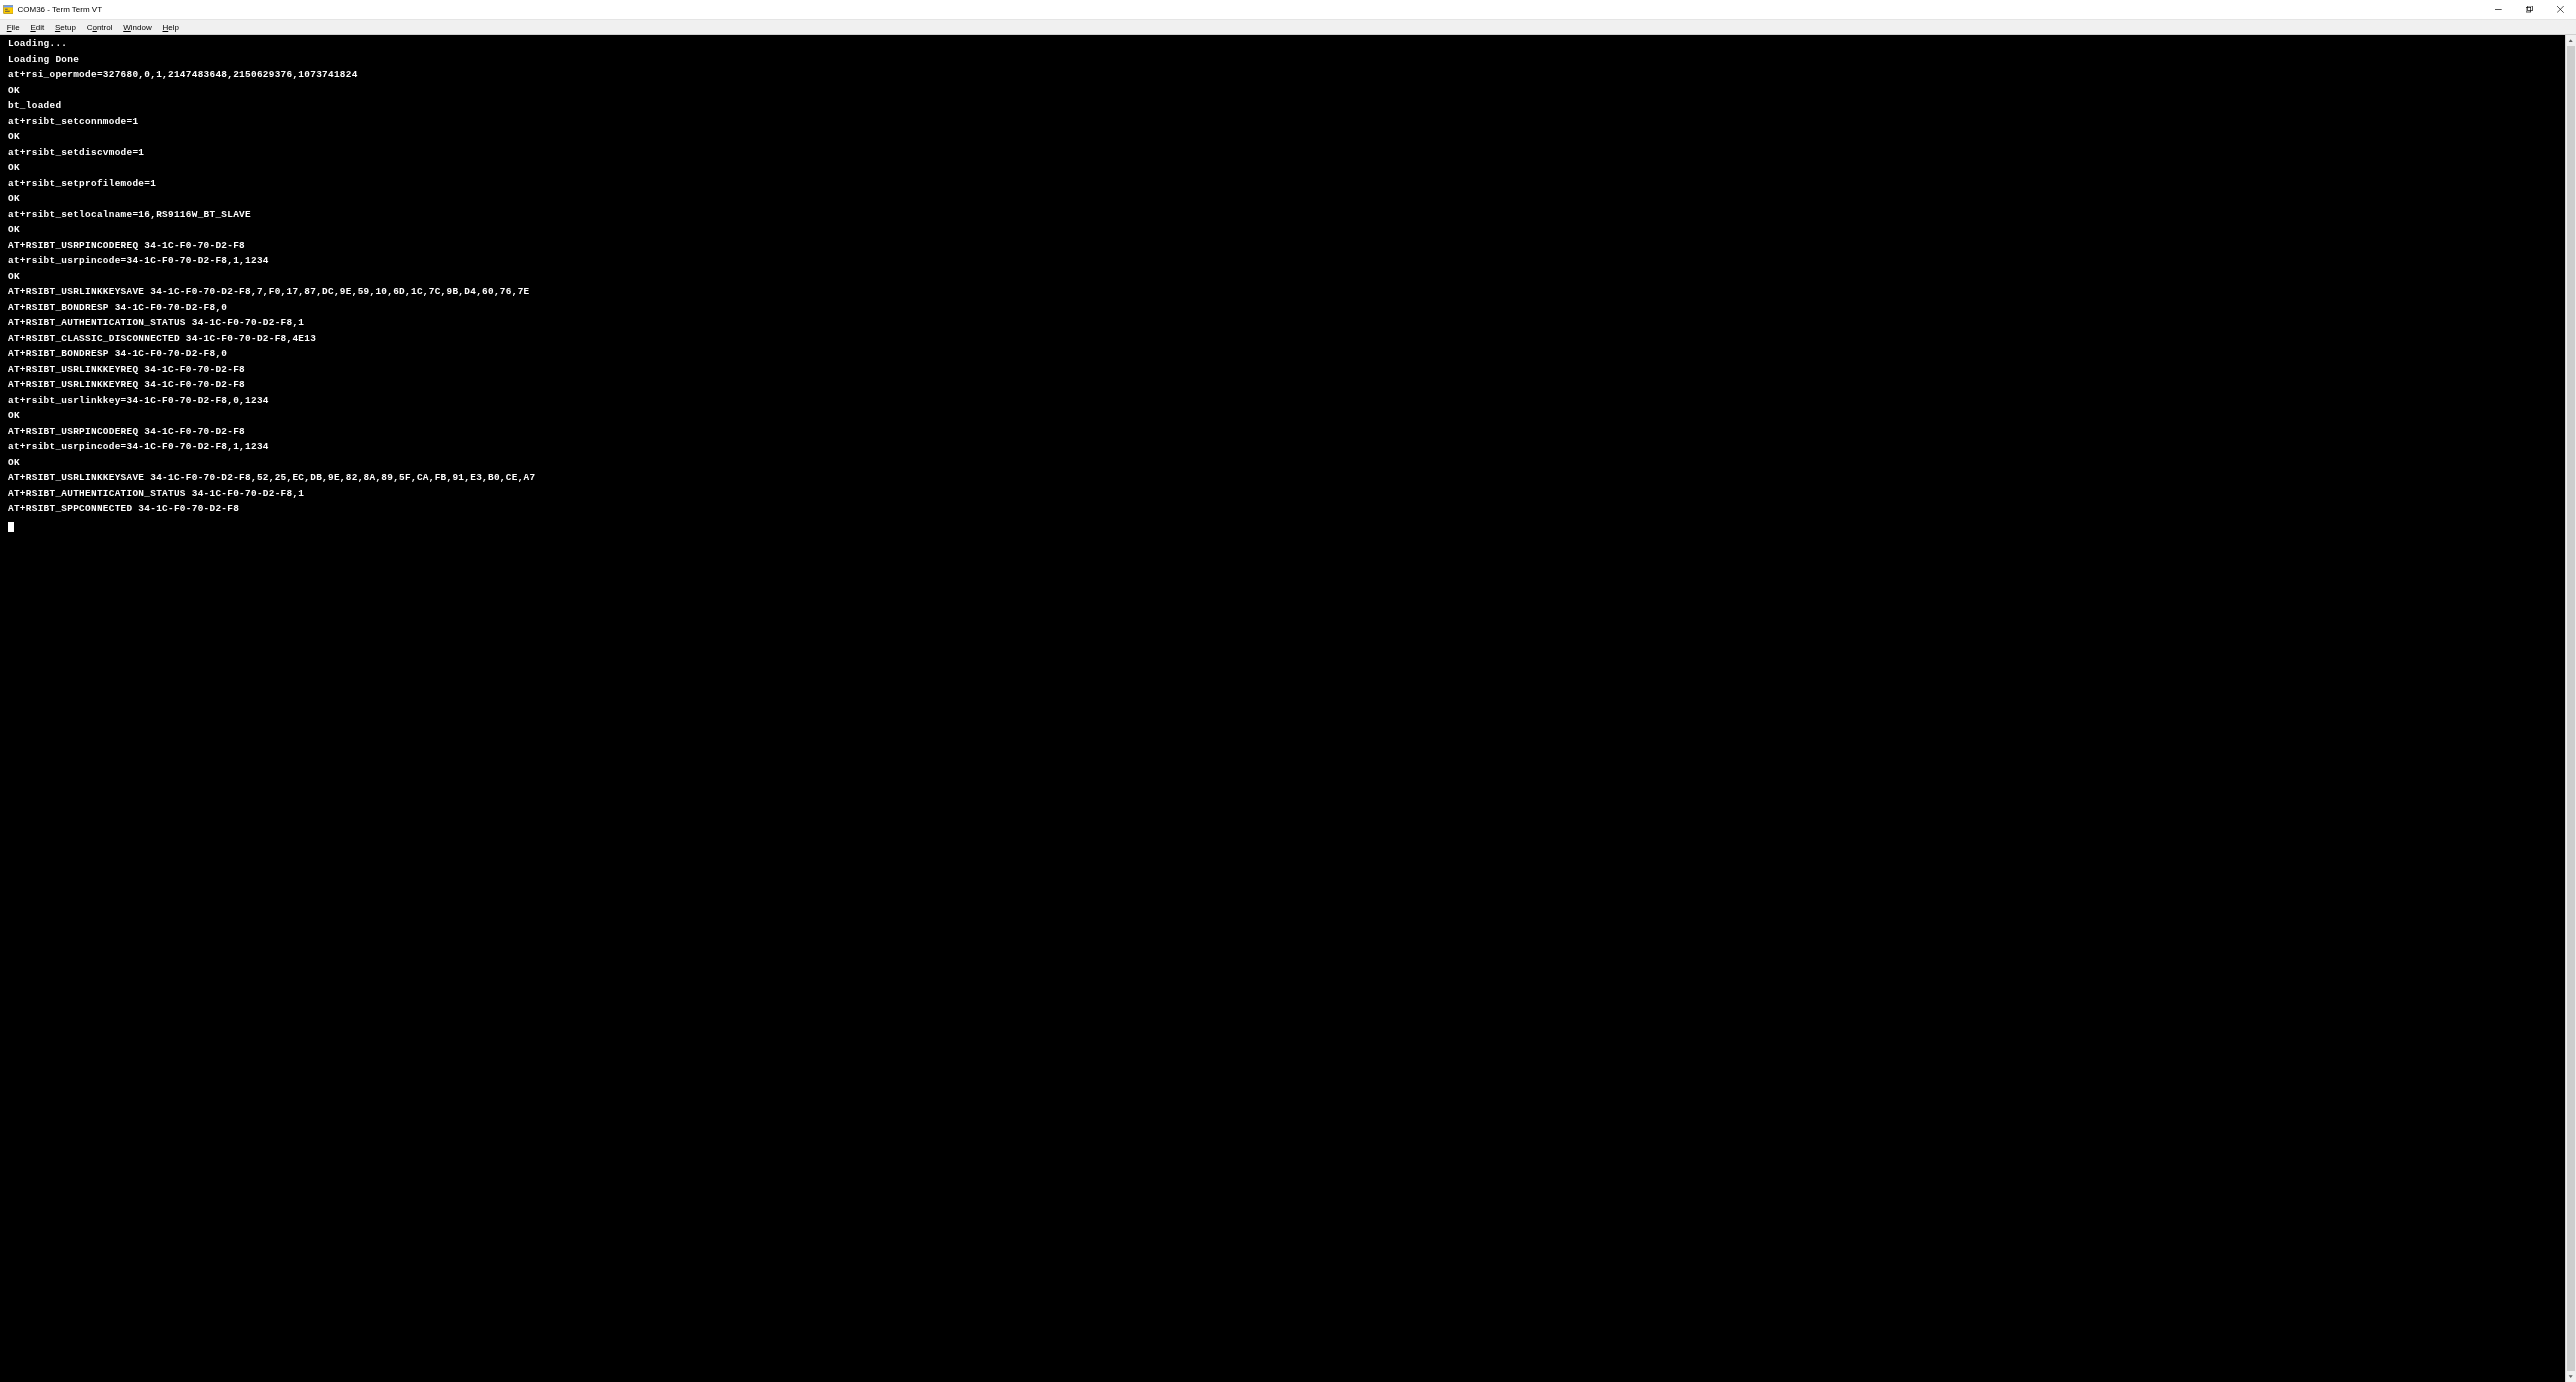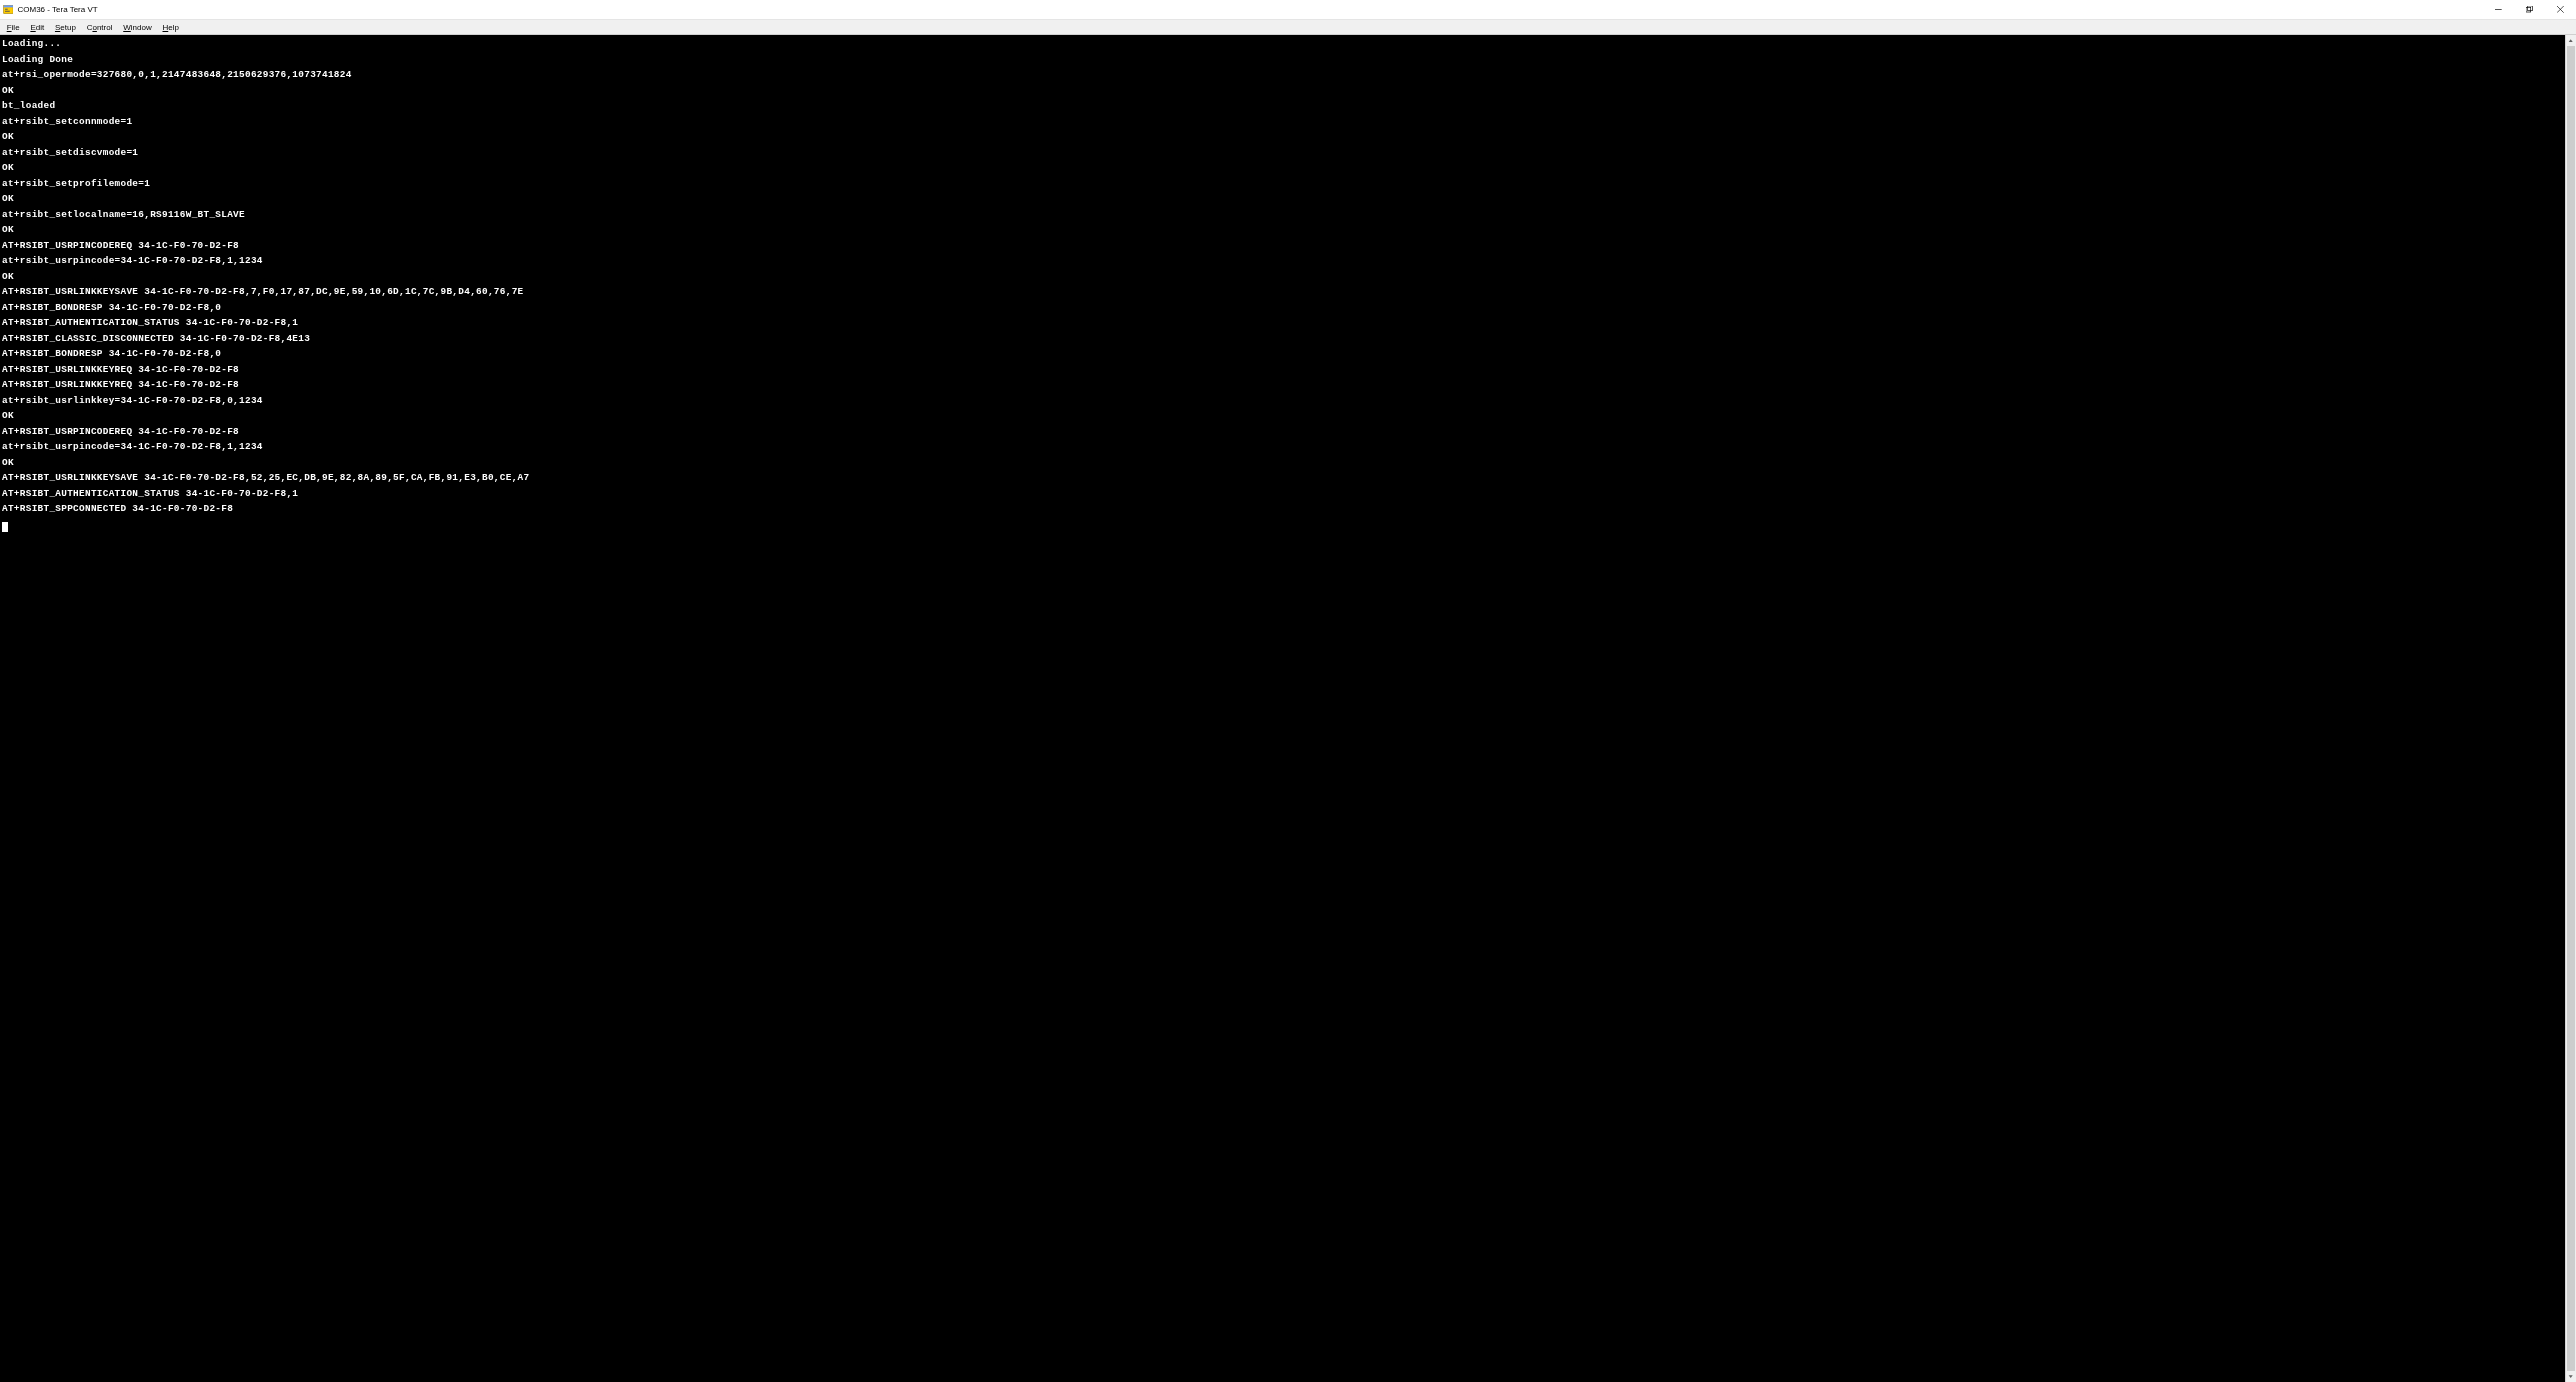--- a/index.html
+++ b/index.html
@@ -73,21 +73,21 @@
     color: #ffffff;
     font-family: "Courier New", Courier, monospace;
     font-size: 9.4px;
     font-weight: bold;
     line-height: 15.5px;
     letter-spacing: 0.3px;
     padding: 1.3px 0 0 0;
     overflow: hidden;
     white-space: pre;
   }
-  .terminal .line { padding-left: 2px; }
+  .terminal .line { padding-left: 8px; }
   .cursor {
     display: inline-block;
     width: 6px; height: 10.8px;
     background: #ffffff;
     vertical-align: bottom;
     margin-top: 2.7px;
   }
 
   
   .vscroll {
@@ -120,21 +120,21 @@
 
 <div class="titlebar">
   <span class="app-icon">
     <svg viewBox="0 0 16 16">
       <rect x="1" y="2" width="14" height="12" fill="#ffcc00" stroke="#aa8800" stroke-width="1"></rect>
       <rect x="1" y="2" width="14" height="3" fill="#6699ff"></rect>
       <rect x="3" y="7" width="4" height="1.5" fill="#555"></rect>
       <rect x="3" y="10" width="7" height="1.5" fill="#555"></rect>
     </svg>
   </span>
-  <span class="title-text">COM36 - Tera Tera VT</span>
+  <span class="title-text">COM36 - Term Term VT</span>
   <span class="spacer"></span>
   <div class="win-controls">
     <div class="win-btn">
       <svg viewBox="0 0 10 10">
           <rect x="0" y="4.5" width="10" height="1" fill="currentColor"></rect>
         </svg>
     </div>
     <div class="win-btn">
       <svg viewBox="0 0 10 10">
         <rect x="0" y="2" width="7" height="7" fill="none" stroke="currentColor" stroke-width="1"></rect>

